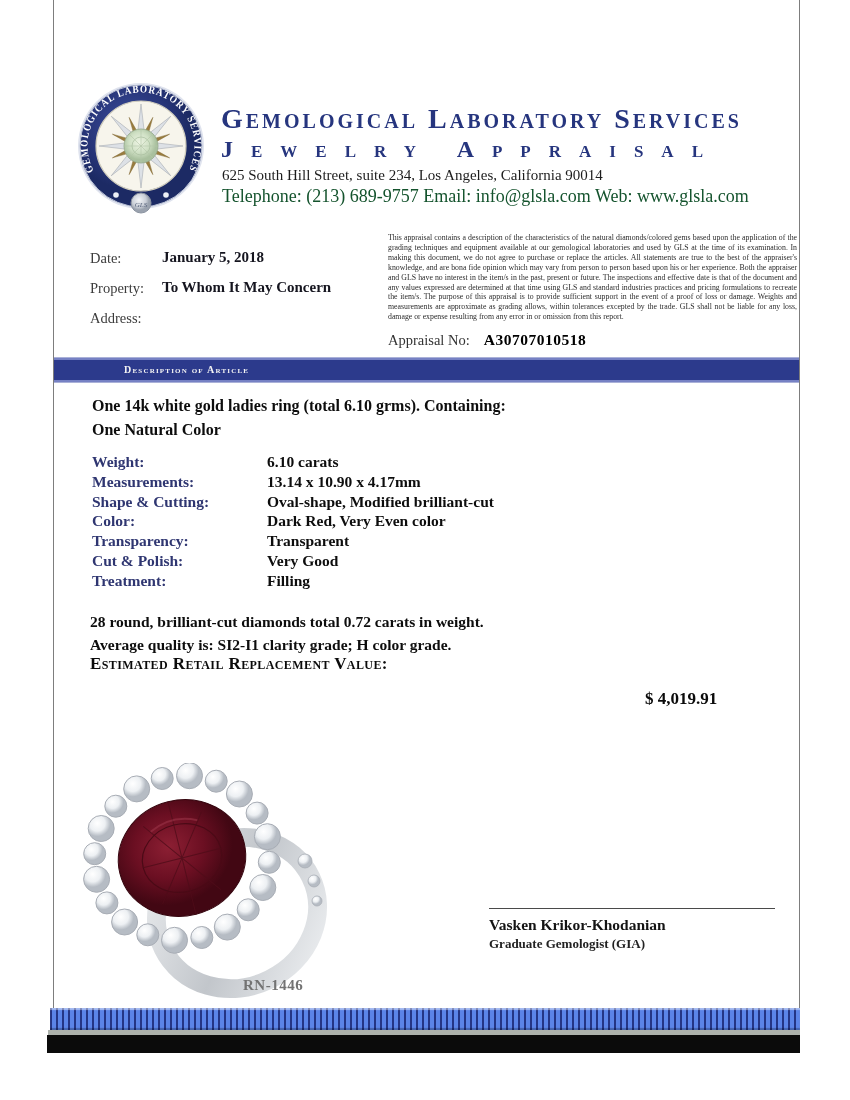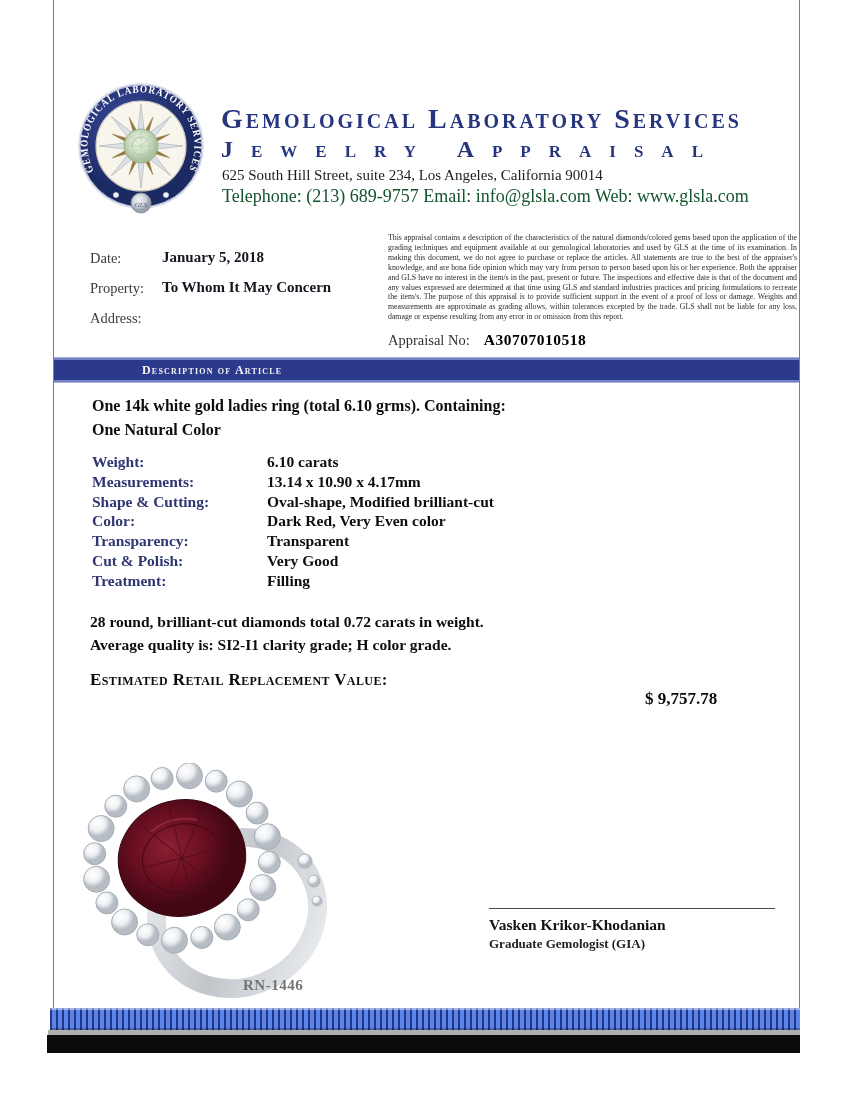--- a/index.html
+++ b/index.html
@@ -36,36 +36,36 @@
   .appraisal-line { position:absolute; left:388px; top:331px; font-size:14.5px; color:#333; }
   .appraisal-line b { font-size:15.5px; color:#000; margin-left:14px; letter-spacing:0.5px; }
 
   
   .banner {
     position:absolute; left:54px; top:358px; width:745px; height:20px;
     background:#2c3a8c; border-top:2px solid #7681c4; border-bottom:2px solid #7681c4;
     box-shadow:0 1px 0 #aab1d8, 0 -1px 0 #aab1d8;
   }
   .banner span {
-    display:block; padding-left:88px; line-height:20px;
-    font-variant:small-caps; font-weight:bold; font-size:12px; letter-spacing:1.2px; color:#f4f4f4;
+    display:block; padding-left:32px; line-height:20px;
+    font-variant:small-caps; font-weight:bold; font-size:10px; letter-spacing:1.2px; color:#f4f4f4;margin-left:38px;
   }
 
   .desc-lines { position:absolute; left:92px; top:394px; font-size:16px; font-weight:bold; line-height:23.5px; color:#0d0d0d; }
 
   
   .specs { position:absolute; left:92px; top:453px; }
   .spec-row { height:19.8px; }
   .spec-label { display:inline-block; width:175px; font-weight:bold; font-size:15.5px; color:#2f3671; }
   .spec-value { display:inline-block; font-weight:bold; font-size:15.5px; color:#0d0d0d; }
 
   .diamonds { position:absolute; left:90px; top:610px; font-size:15.5px; font-weight:bold; line-height:23px; color:#0d0d0d; }
 
   .valuation-label {
-    position:absolute; left:90px; top:670px;
+    position:absolute; left:90px; top:654px;
     font-variant:small-caps; font-weight:bold; font-size:17px; letter-spacing:0.4px; color:#0b0b0b;
   }
   .valuation-amount { position:absolute; left:645px; top:689px; font-weight:bold; font-size:17px; color:#0b0b0b; }
 
   
   .ring-photo { position:absolute; left:62px; top:763px; width:335px; height:240px; }
   .ring-ref { position:absolute; left:243px; top:977px; font-weight:bold; font-size:15px; color:#737373; letter-spacing:0.5px; }
 
   .sig-line  { position:absolute; left:489px; top:908px; width:286px; height:0; border-top:1.2px solid #4a4a4a; }
   .sig-name  { position:absolute; left:489px; top:916px; font-weight:bold; font-size:15.5px; color:#141414; }
@@ -204,21 +204,21 @@
       <span class="spec-label">Treatment:</span><span class="spec-value">Filling</span>
     </div>
   </div>
 
   <div class="diamonds">
     <div>28 round, brilliant-cut diamonds total 0.72 carats in weight.</div>
     <div>Average quality is: SI2-I1 clarity grade; H color grade.</div>
   </div>
 
   <div class="valuation-label">Estimated Retail Replacement Value:</div>
-  <div class="valuation-amount">$ 9,757.78</div>
+  <div class="valuation-amount">$ 4,019.91</div>
 
   <svg class="ring-photo" viewBox="0 0 335 240" xmlns="http://www.w3.org/2000/svg">
     <defs>
       <radialGradient id="gemGrad" cx="42%" cy="38%">
         <stop offset="0%" stop-color="#8c1f33"></stop>
           <stop offset="55%" stop-color="#6b0f22"></stop>
           <stop offset="100%" stop-color="#420713"></stop>
       </radialGradient>
       <radialGradient id="diaGrad" cx="35%" cy="30%">
         <stop offset="0%" stop-color="#ffffff"></stop>

